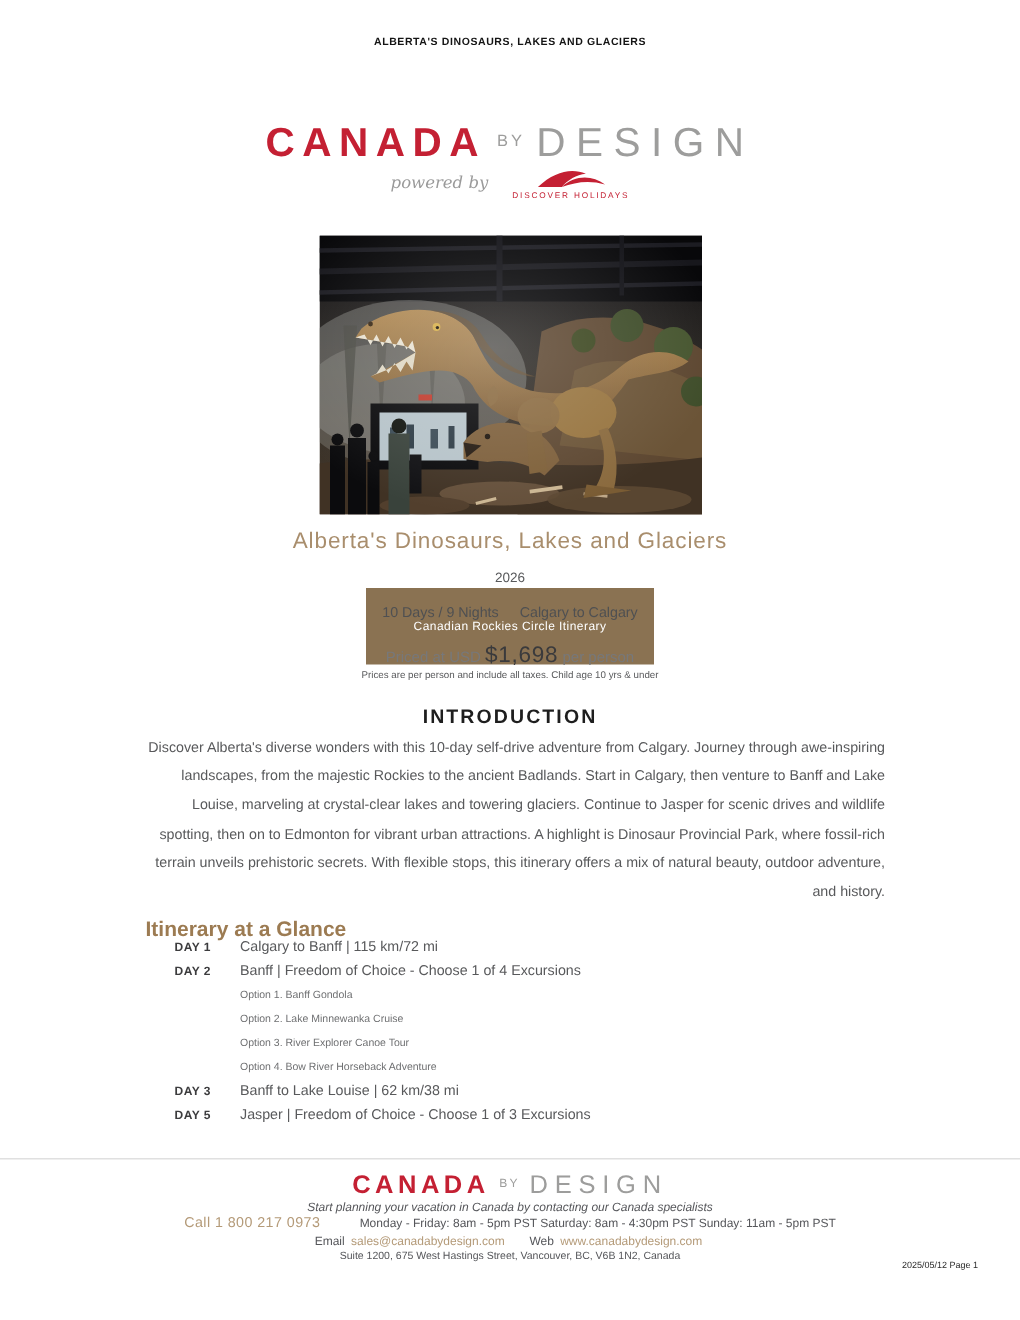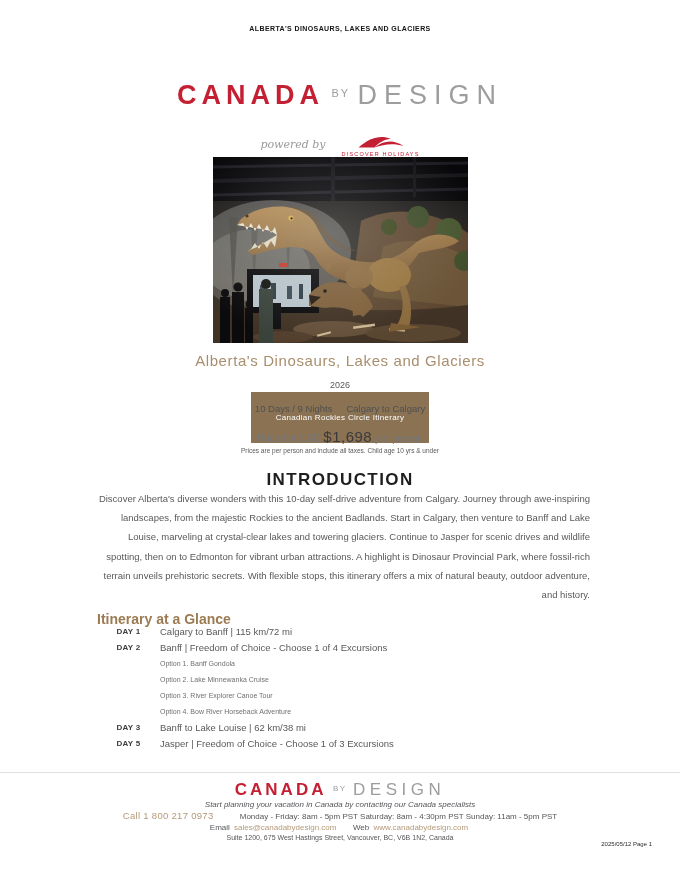--- a/index.html
+++ b/index.html
@@ -12,38 +12,38 @@
   .center { left:0; width:680px; text-align:center; }
 
   .header-title { top:25px; font-size:7px; font-weight:bold; color:#141414; letter-spacing:.4px; }
 
   
   .brand { top:80px; }
   .brand .w1 { font-size:27px; font-weight:600; letter-spacing:5px; color:#c42033; }
   .brand .w2 { font-size:11px; color:#9d9d9c; letter-spacing:2px; position:relative; top:-7px; margin:0 3px; }
   .brand .w3 { font-size:27px; font-weight:300; letter-spacing:7px; color:#9d9d9c; }
 
-  .powered { top:134px; display:flex; justify-content:center; align-items:flex-start; gap:16px; left:0; width:680px; }
+  .powered { top:111px; display:flex; justify-content:center; align-items:flex-start; gap:16px; left:0; width:680px; }
   .powered .script { font-family:"DejaVu Serif", serif; font-style:italic; font-size:11px; color:#9a9a9a; padding-top:4px; }
   .discover-col { display:flex; flex-direction:column; align-items:center; }
   .discover-label { font-size:5.5px; letter-spacing:1.2px; color:#c42033; text-transform:uppercase; margin-top:1px; }
 
   .hero { left:213px; top:157px; width:255px; height:186px; }
 
   .trip-title { top:352px; font-size:15px; color:#a98e6d; letter-spacing:.6px; }
   .trip-year  { top:380px; font-size:9px; color:#58595b; }
   .badge-wrap { top:392px; }
-  .badge { display:inline-block; width:178px; padding:21px 0; background:#8a7252; color:#ffffff; font-size:8px; letter-spacing:.3px; }
+  .badge { display:inline-block; width:192px; padding:21px 0; background:#8a7252; color:#ffffff; font-size:8px; letter-spacing:.3px; }
   .trip-meta { top:403px; font-size:9.5px; color:#4f5052; }
   .trip-meta .gap { display:inline-block; width:14px; }
   .price-line { top:428px; color:#77787a; font-size:10px; }
   .price-line .price { font-size:15px; color:#3a3a3c; letter-spacing:.5px; }
   .price-note { top:447px; font-size:6.5px; color:#58595b; }
 
-  .intro-heading { top:470px; font-size:17px; font-weight:bold; color:#1e1e1e; letter-spacing:1.4px; }
+  .intro-heading { top:470px; font-size:13px; font-weight:bold; color:#1e1e1e; letter-spacing:1.4px; }
   .intro-body { top:489px; left:90px; width:500px; text-align:right; font-size:9.5px; line-height:19.2px; color:#58595b; }
 
   .glance-heading { top:611px; left:97px; font-size:14px; font-weight:bold; color:#9c7b52; }
   .glance { top:623px; left:97px; width:490px; }
   .glance-row { display:flex; align-items:center; height:16px;text-align:center; }
   .glance-row .day { width:63px; font-size:8px; font-weight:bold; color:#3c3c3e; letter-spacing:.3px; flex:none; }
   .glance-row .desc { font-size:9.5px; color:#58595b; }
   .option-row { display:flex; align-items:center; height:16px; padding-left:63px; font-size:7px; color:#6f7072; }
 
   .footer-line { top:772px; left:0; width:680px; border-top:1px solid #e0e0e0; }

